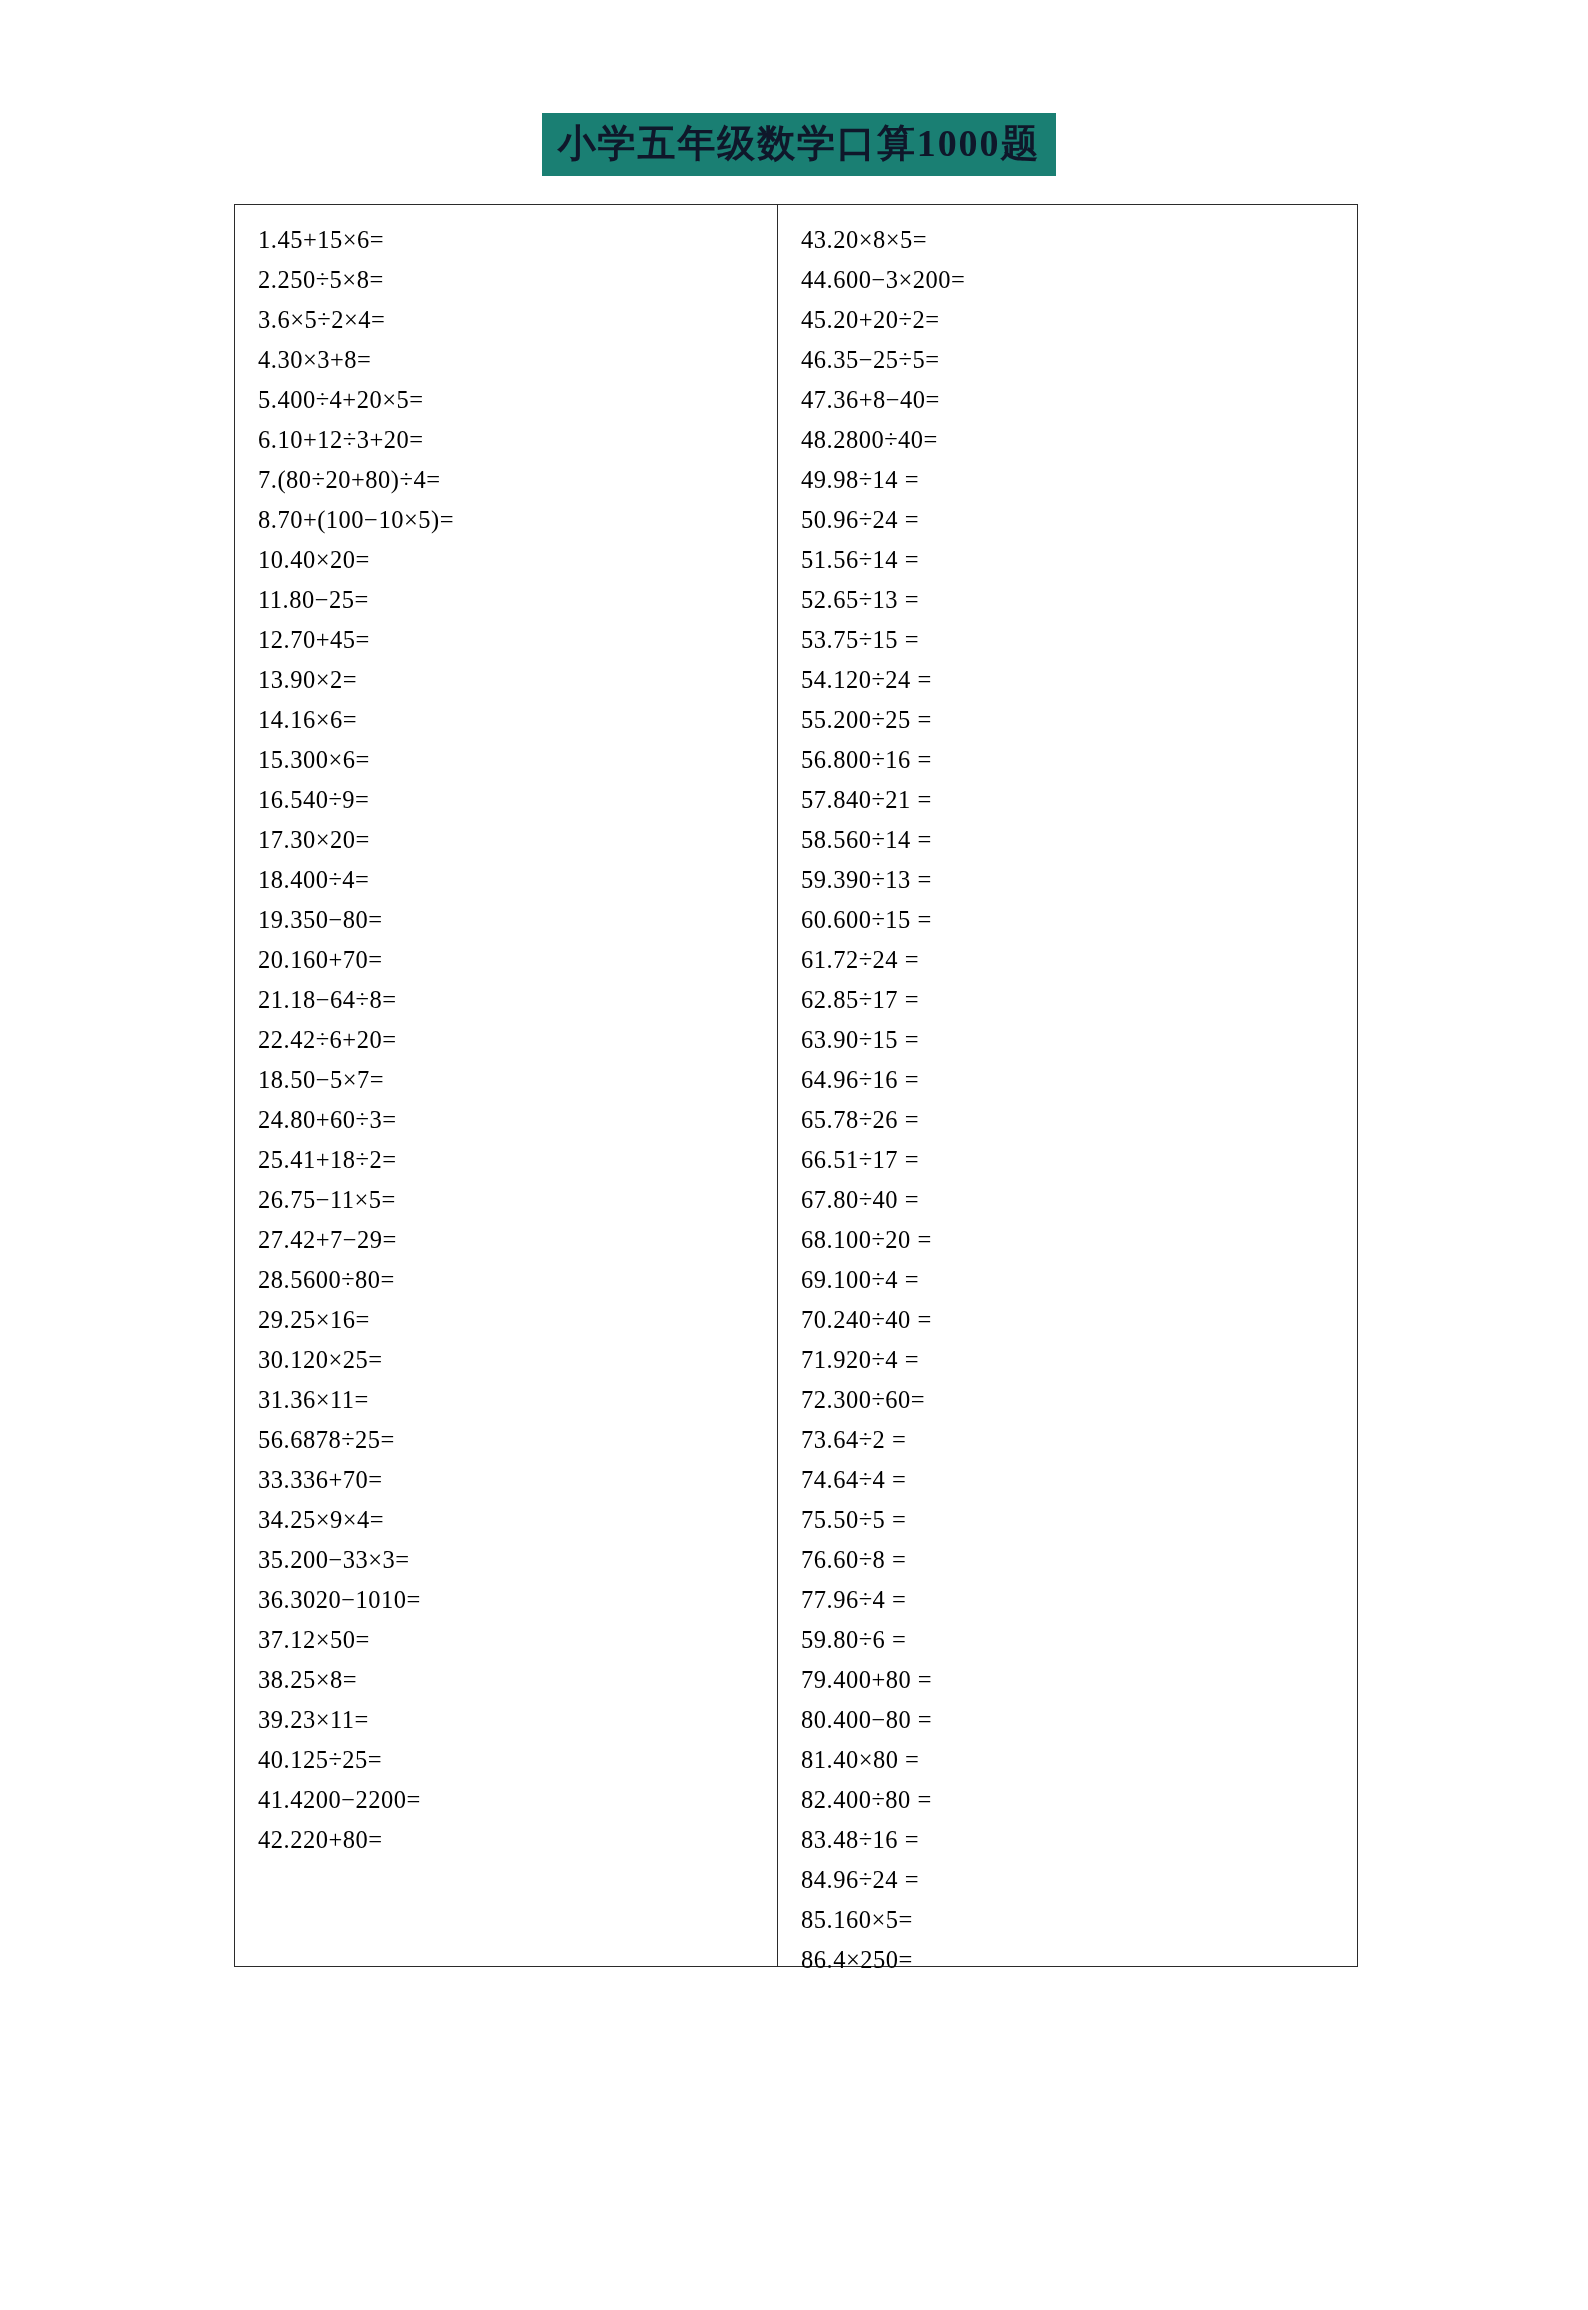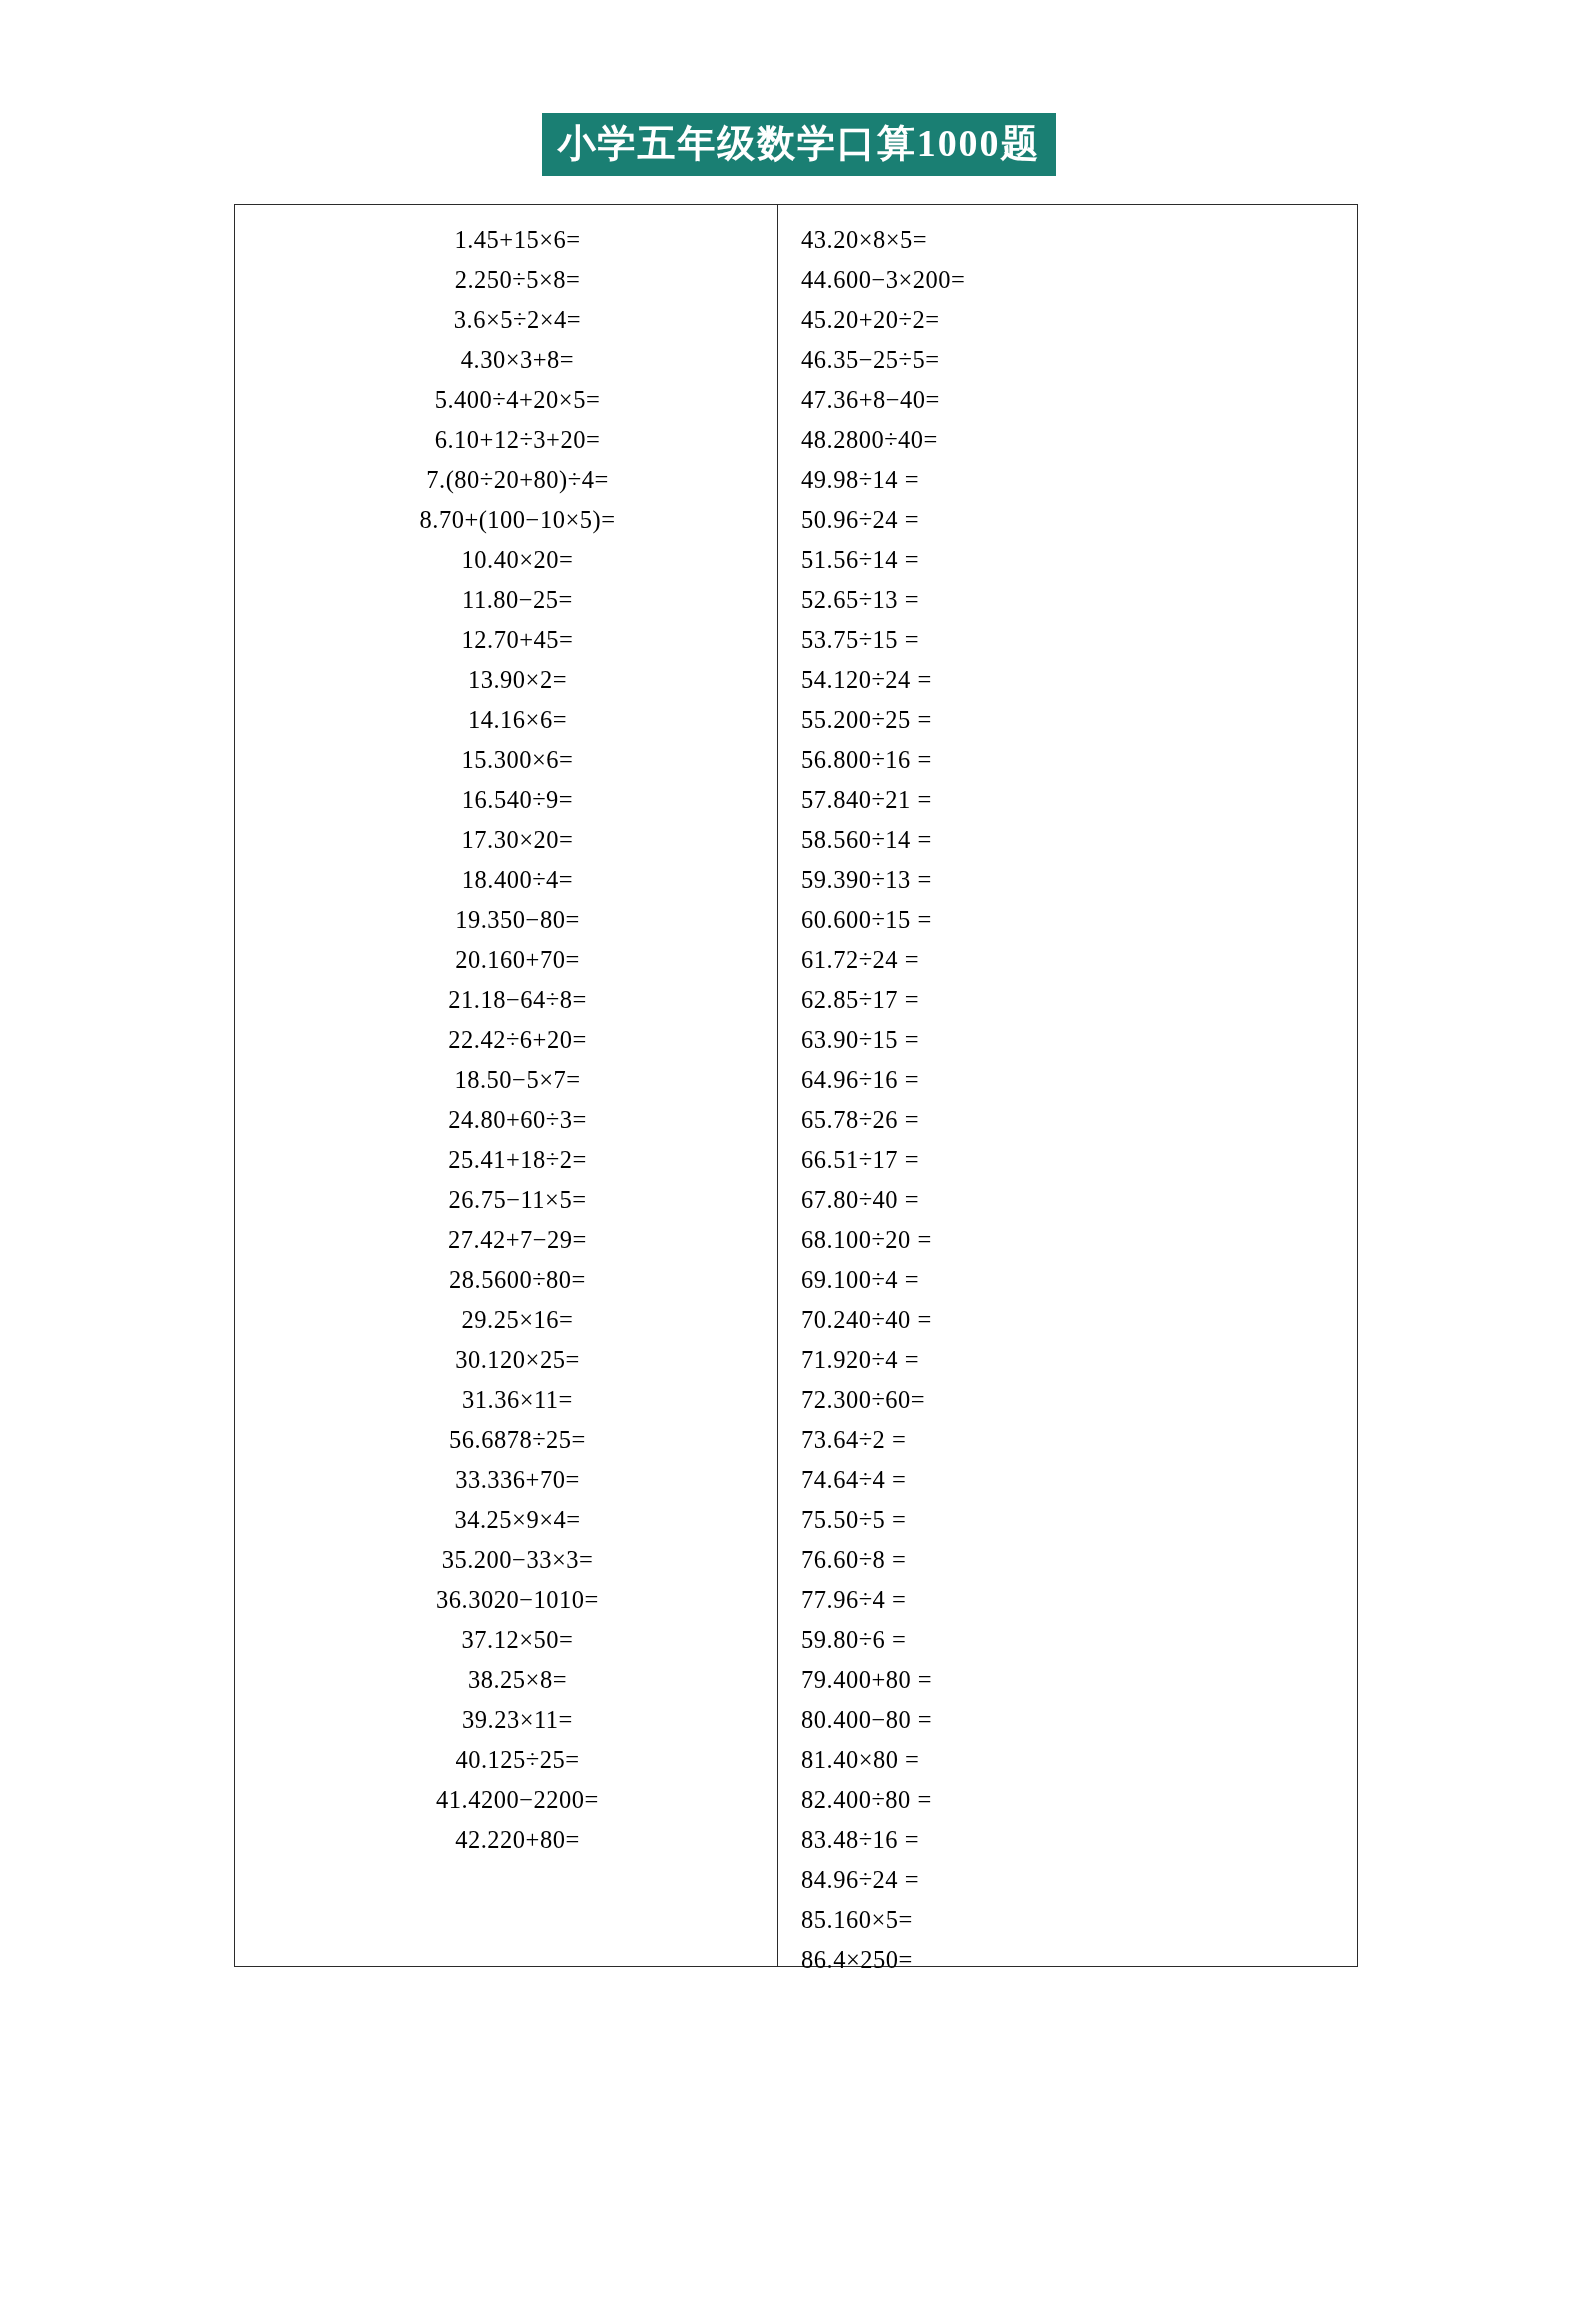--- a/index.html
+++ b/index.html
@@ -24,21 +24,21 @@
   .title-wrap {
     position: absolute;
     left: 0;
     top: 113px;
     width: 1589px;
     text-align: center;
   }
   .title {
     display: inline-block;
     background: #1a7f73;
-    color: #ffffff;
+    color: #0f172a;
     font-family: "Liberation Serif", serif;
     font-weight: bold;
     font-size: 38px;
     line-height: 1.25;
     letter-spacing: 1.9px;
     padding: 6.7px 15.4px 8.6px 15.4px;
     margin-left: 9px;
   }
   .sheet {
     position: absolute;
@@ -51,21 +51,20 @@
     display: flex;
   }
   .col {
     box-sizing: border-box;
     padding: 15.4px 0 0 0;
   }
   .col-left {
     width: 543px;
     border-right: 1.9px solid #2b2b2b;
     padding-left: 23px;
-    text-align: center;
   }
   .col-right {
     width: 577px;
     padding-left: 23px;
   }
   .item {
     font-size: 24.5px;
     line-height: 40px;
     letter-spacing: 0.5px;
     white-space: pre;

